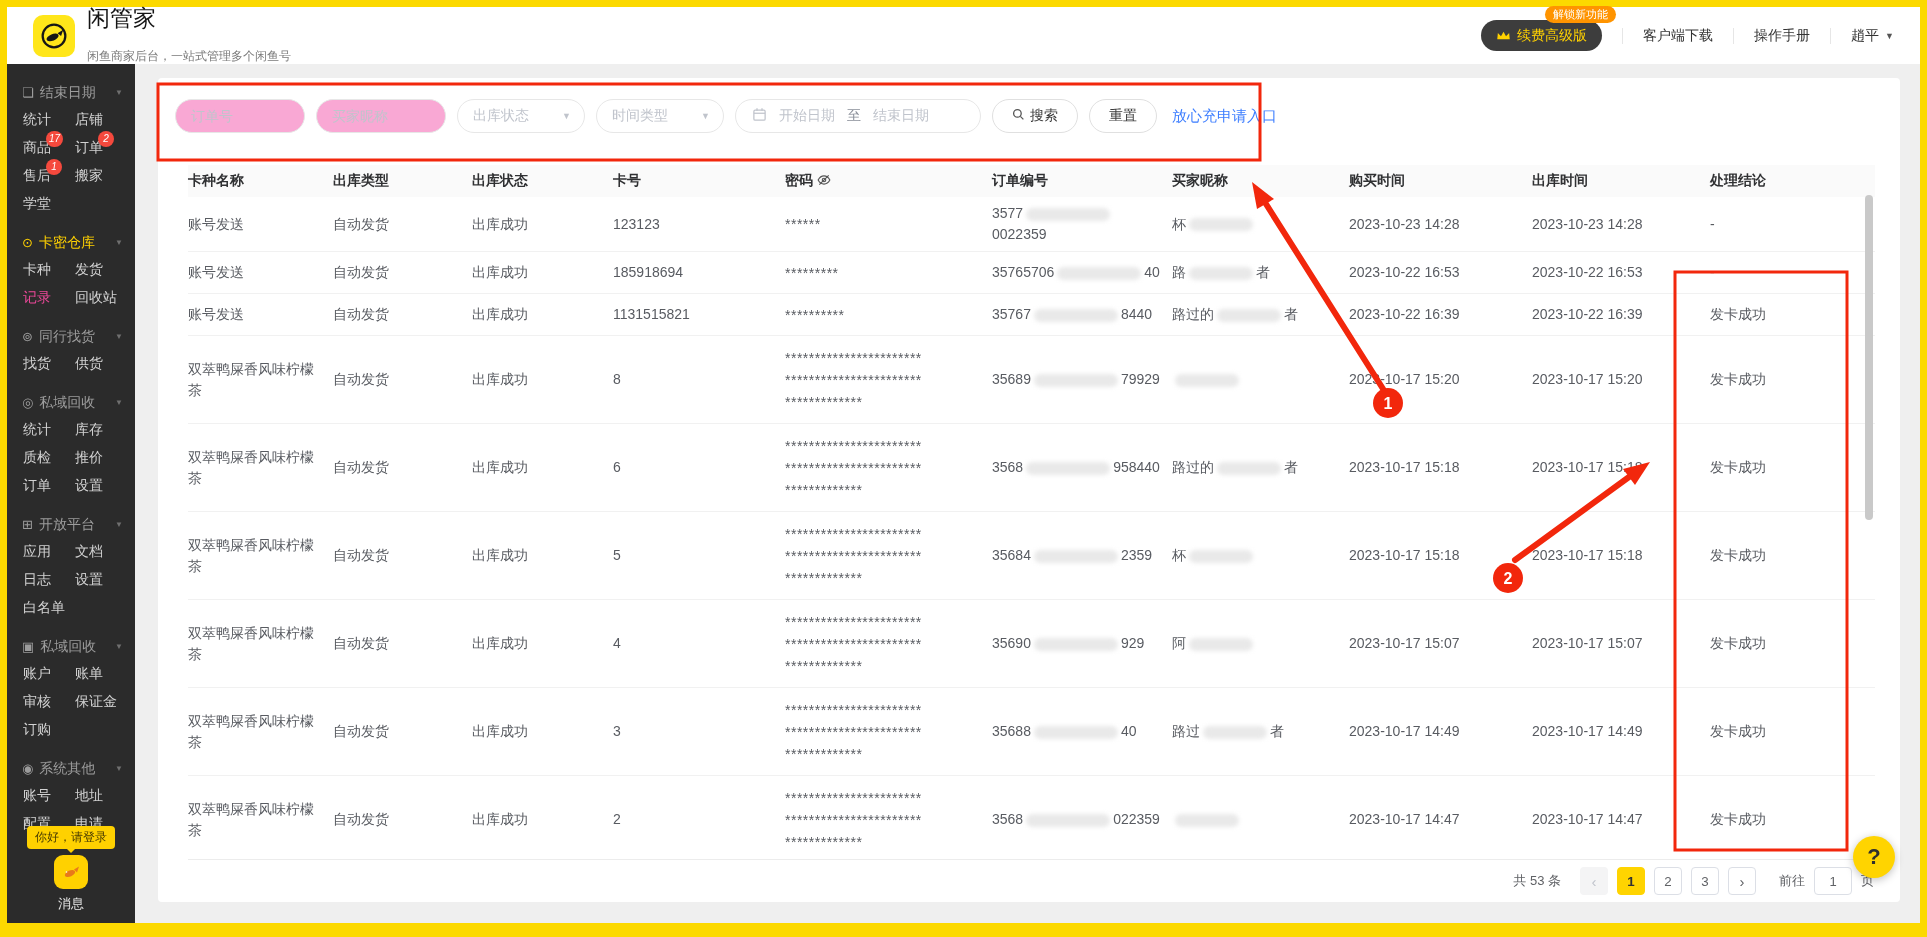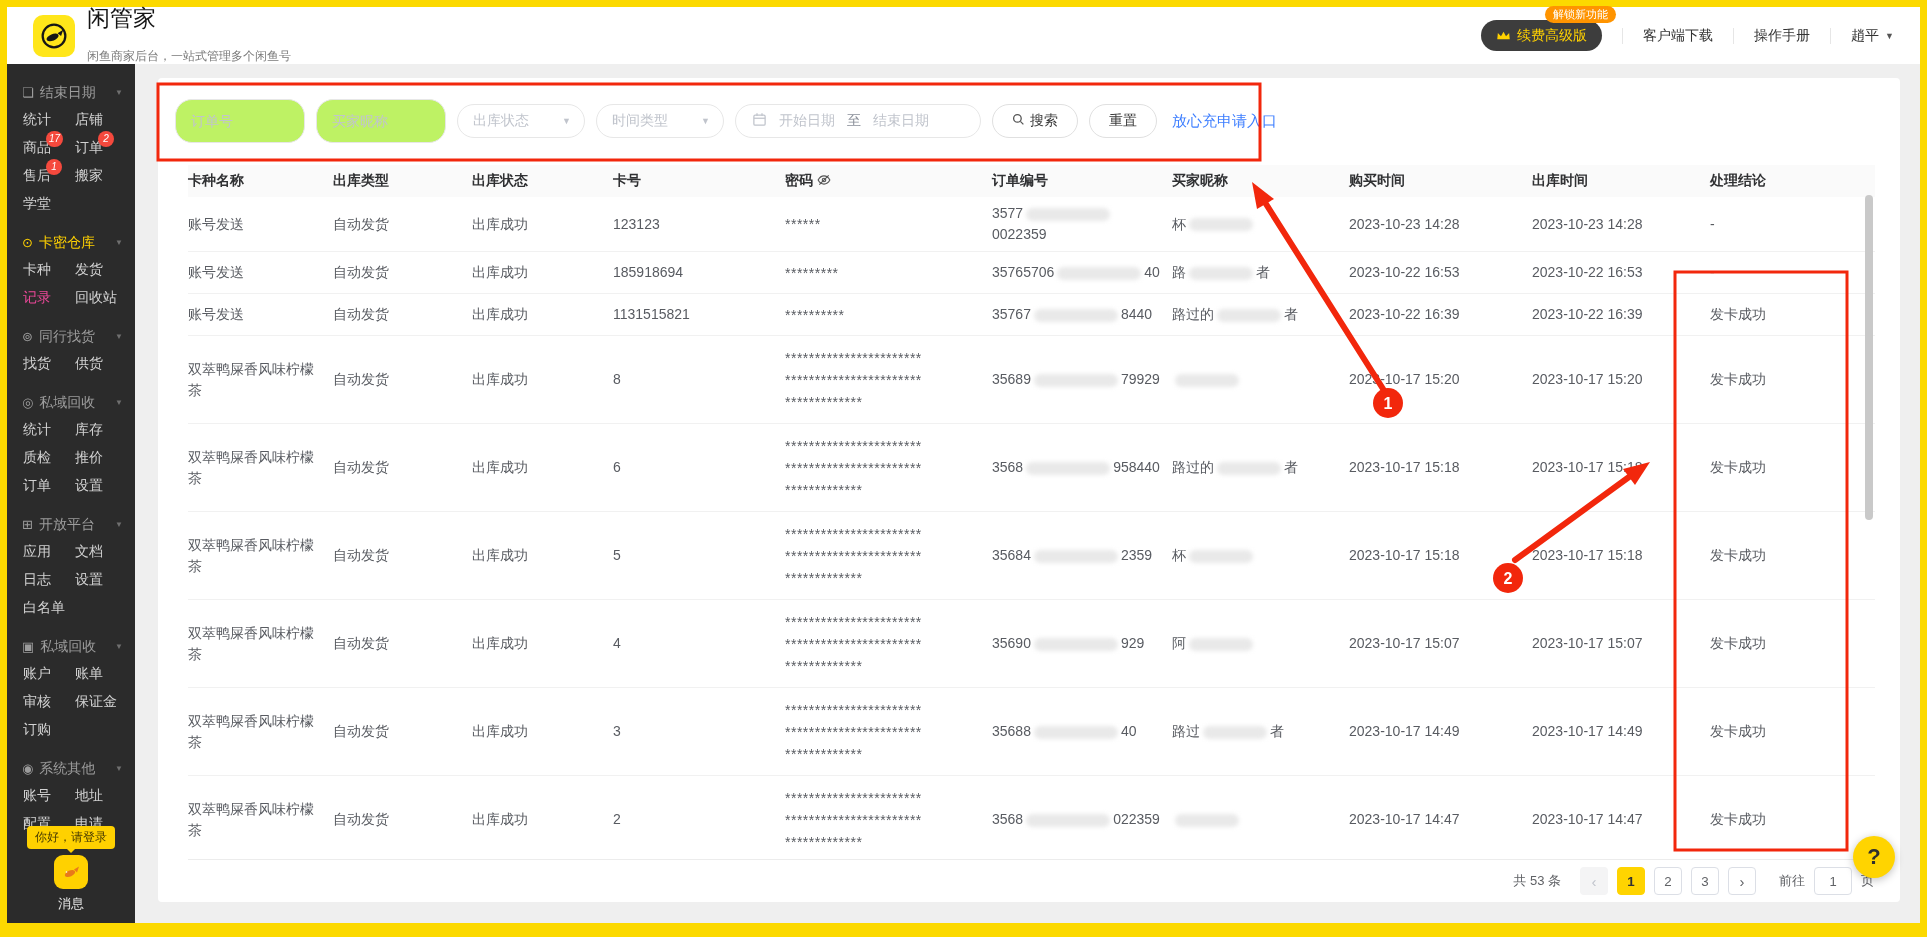--- a/index.html
+++ b/index.html
@@ -37,21 +37,21 @@
 .login-tip:after{content:"";position:absolute;left:50%;bottom:-4px;margin-left:-4px;border:4px solid transparent;border-top-color:#ffd100;border-bottom:none}
 .msg-fish{width:34px;height:34px;background:#ffd100;border-radius:9px;display:flex;align-items:center;justify-content:center;cursor:pointer}
 .msg-label{color:#e8e8e8;font-size:13px}
 
 
 .main{position:absolute;left:135px;top:64px;right:7px;bottom:14px;background:#efefef}
 .card{position:absolute;left:23px;top:14px;right:20px;bottom:21px;background:#fff;border-radius:4px}
 
 
 .filter-bar{position:absolute;left:17px;top:21px;display:flex;align-items:center;gap:11px}
-.f-input{width:130px;height:44px;border:1px solid #e7e7e7;border-radius:17px;padding:2px 15px;font-size:14px;color:#333;box-sizing:border-box;outline:none;background:#bef264}
+.f-input{width:130px;height:34px;border:1px solid #e7e7e7;border-radius:17px;padding:2px 15px;font-size:14px;color:#333;box-sizing:border-box;outline:none;background:#f9a8d4}
 .f-input::placeholder{color:#c0c4cc}
 .f-select{width:128px;height:34px;border:1px solid #e7e7e7;border-radius:17px;display:flex;align-items:center;padding:0 13px 0 15px;color:#c0c4cc;font-size:14px;box-sizing:border-box;cursor:pointer;background:#fff}
 .sel-caret{margin-left:auto;font-size:9px;color:#c0c4cc}
 .f-date{width:246px;height:34px;border:1px solid #e7e7e7;border-radius:17px;display:flex;align-items:center;gap:12px;padding:0 16px;color:#c0c4cc;font-size:14px;box-sizing:border-box;cursor:pointer;background:#fff}
 .f-date .to{color:#8a8f99}
 .f-btn{height:34px;border:1px solid #e0e0e0;border-radius:17px;background:#fff;font-size:14px;color:#3a3a3a;display:flex;align-items:center;gap:5px;padding:0 19px;cursor:pointer}
 .f-link{color:#3d7eff;font-size:15px;text-decoration:none;margin-left:4px;cursor:pointer}
 
 
 .table-wrap{position:absolute;left:30px;top:87px;right:25px}

